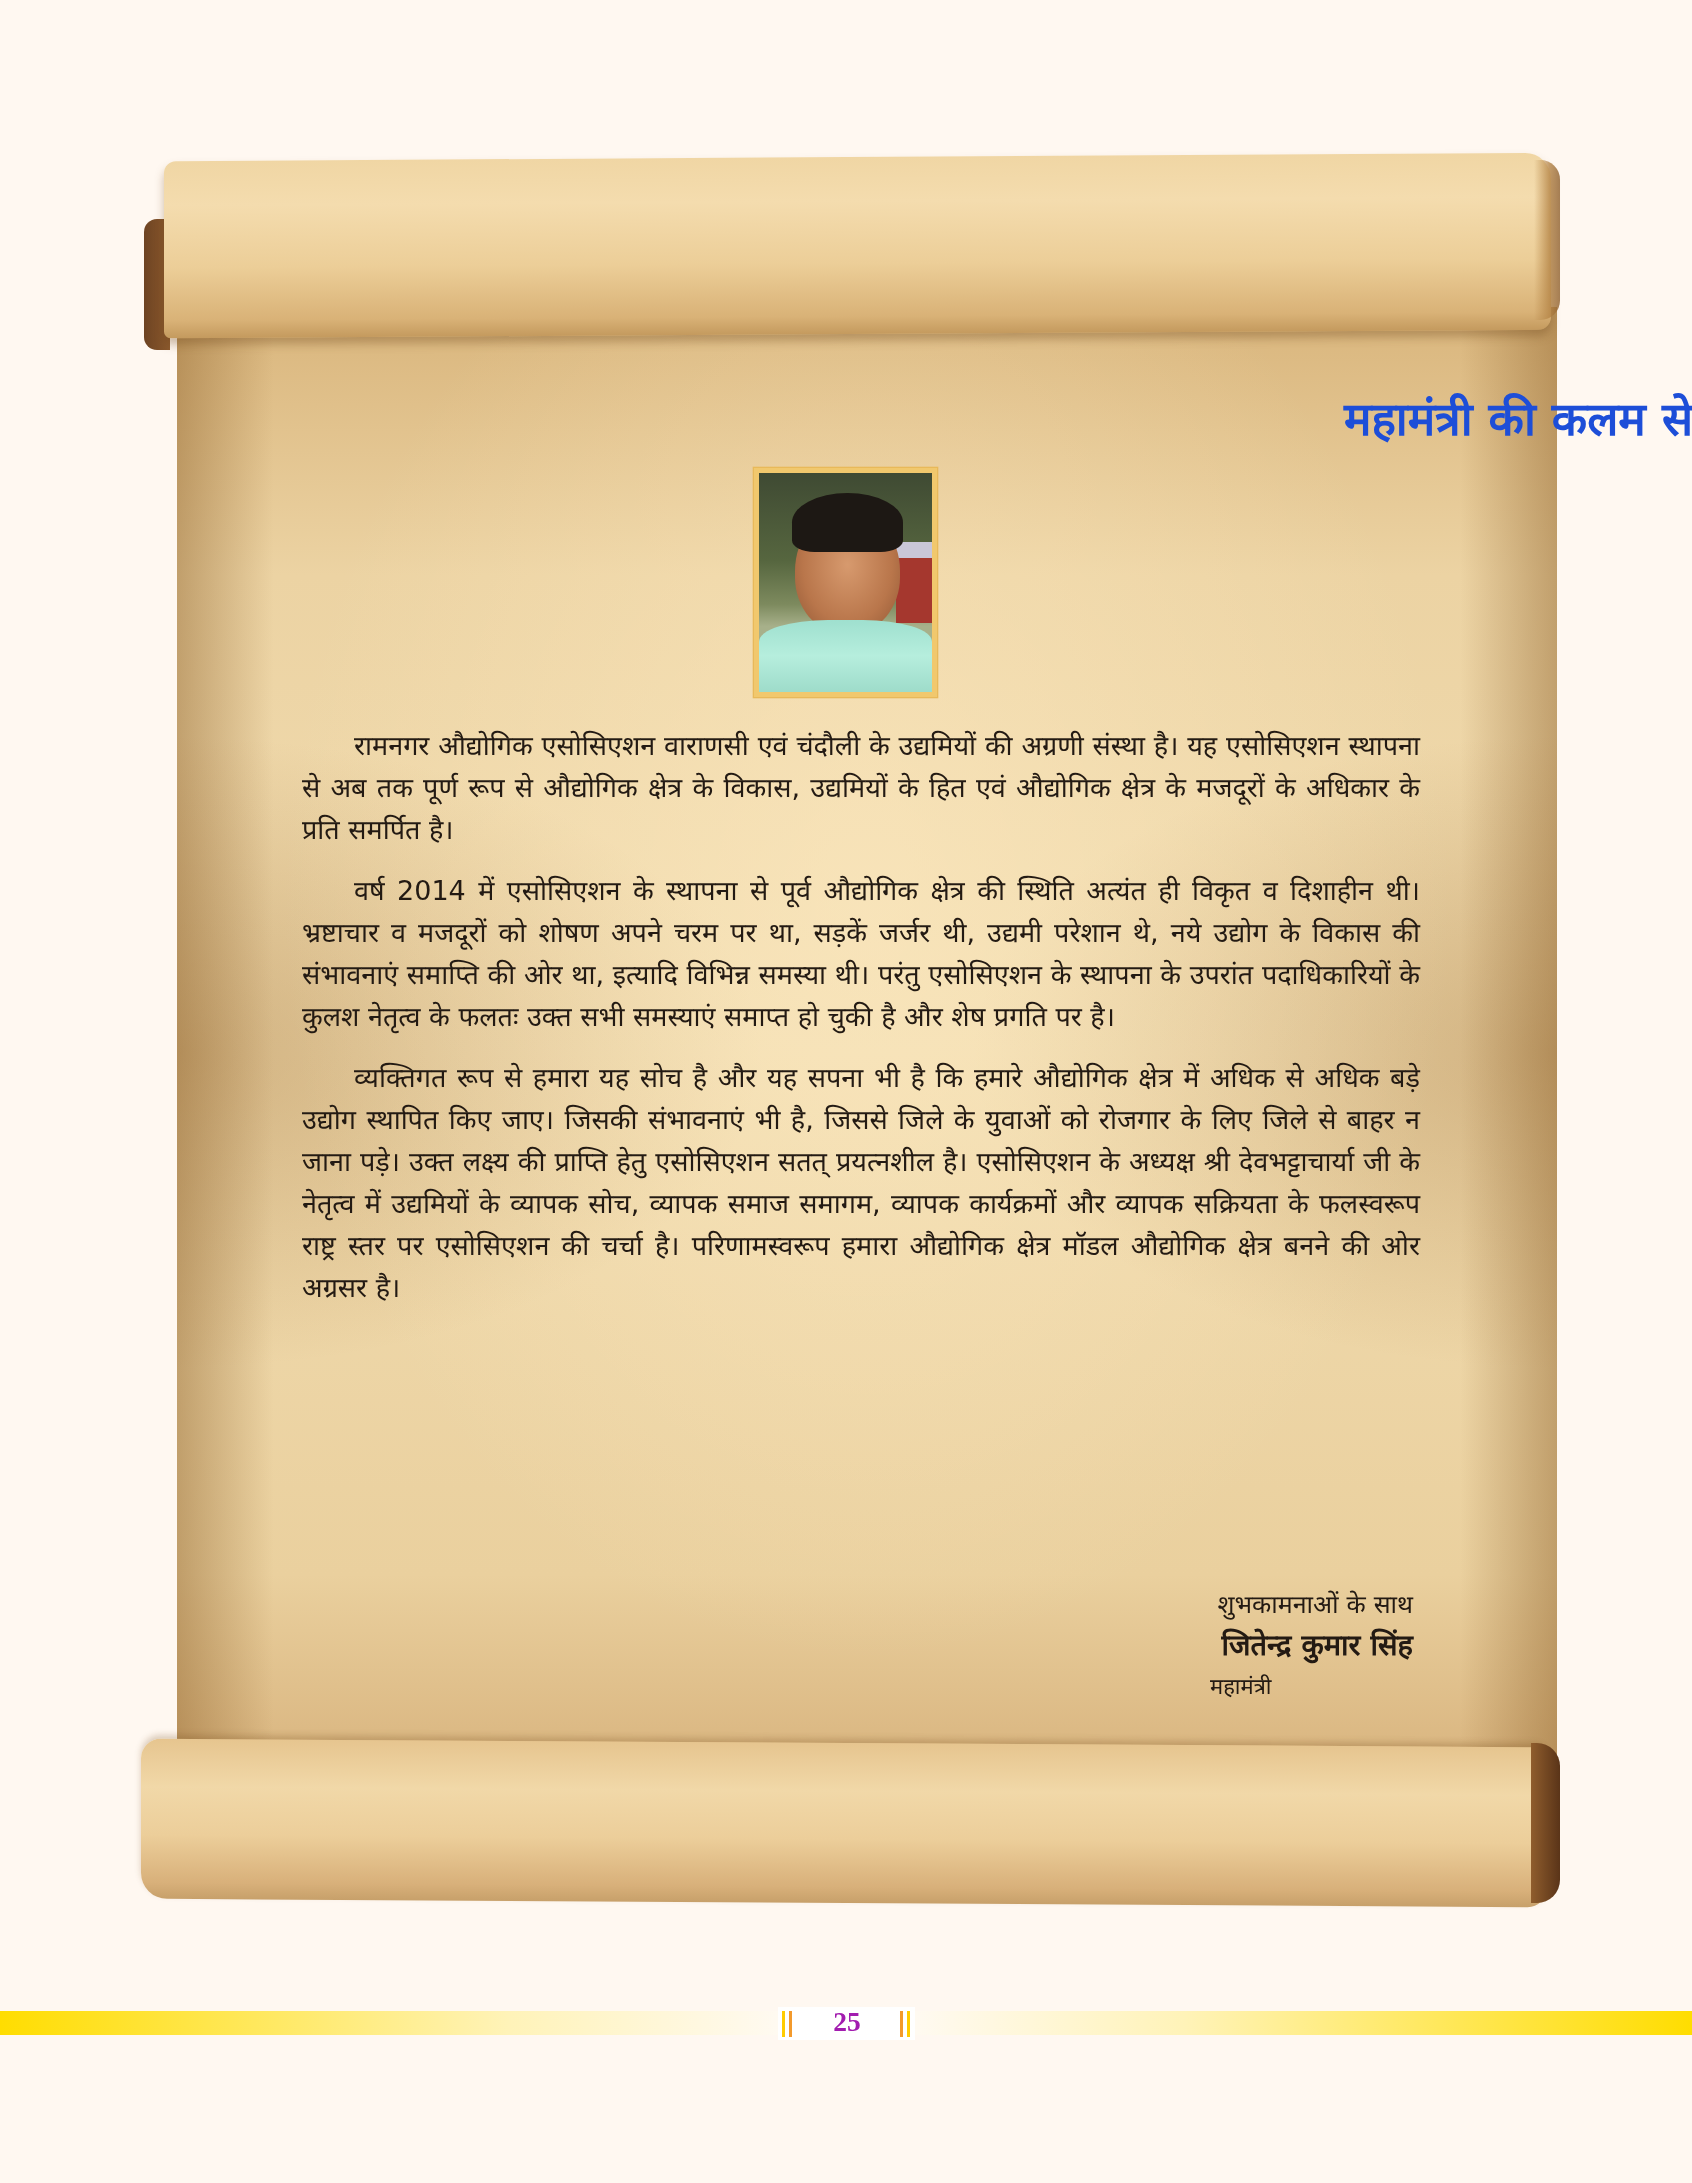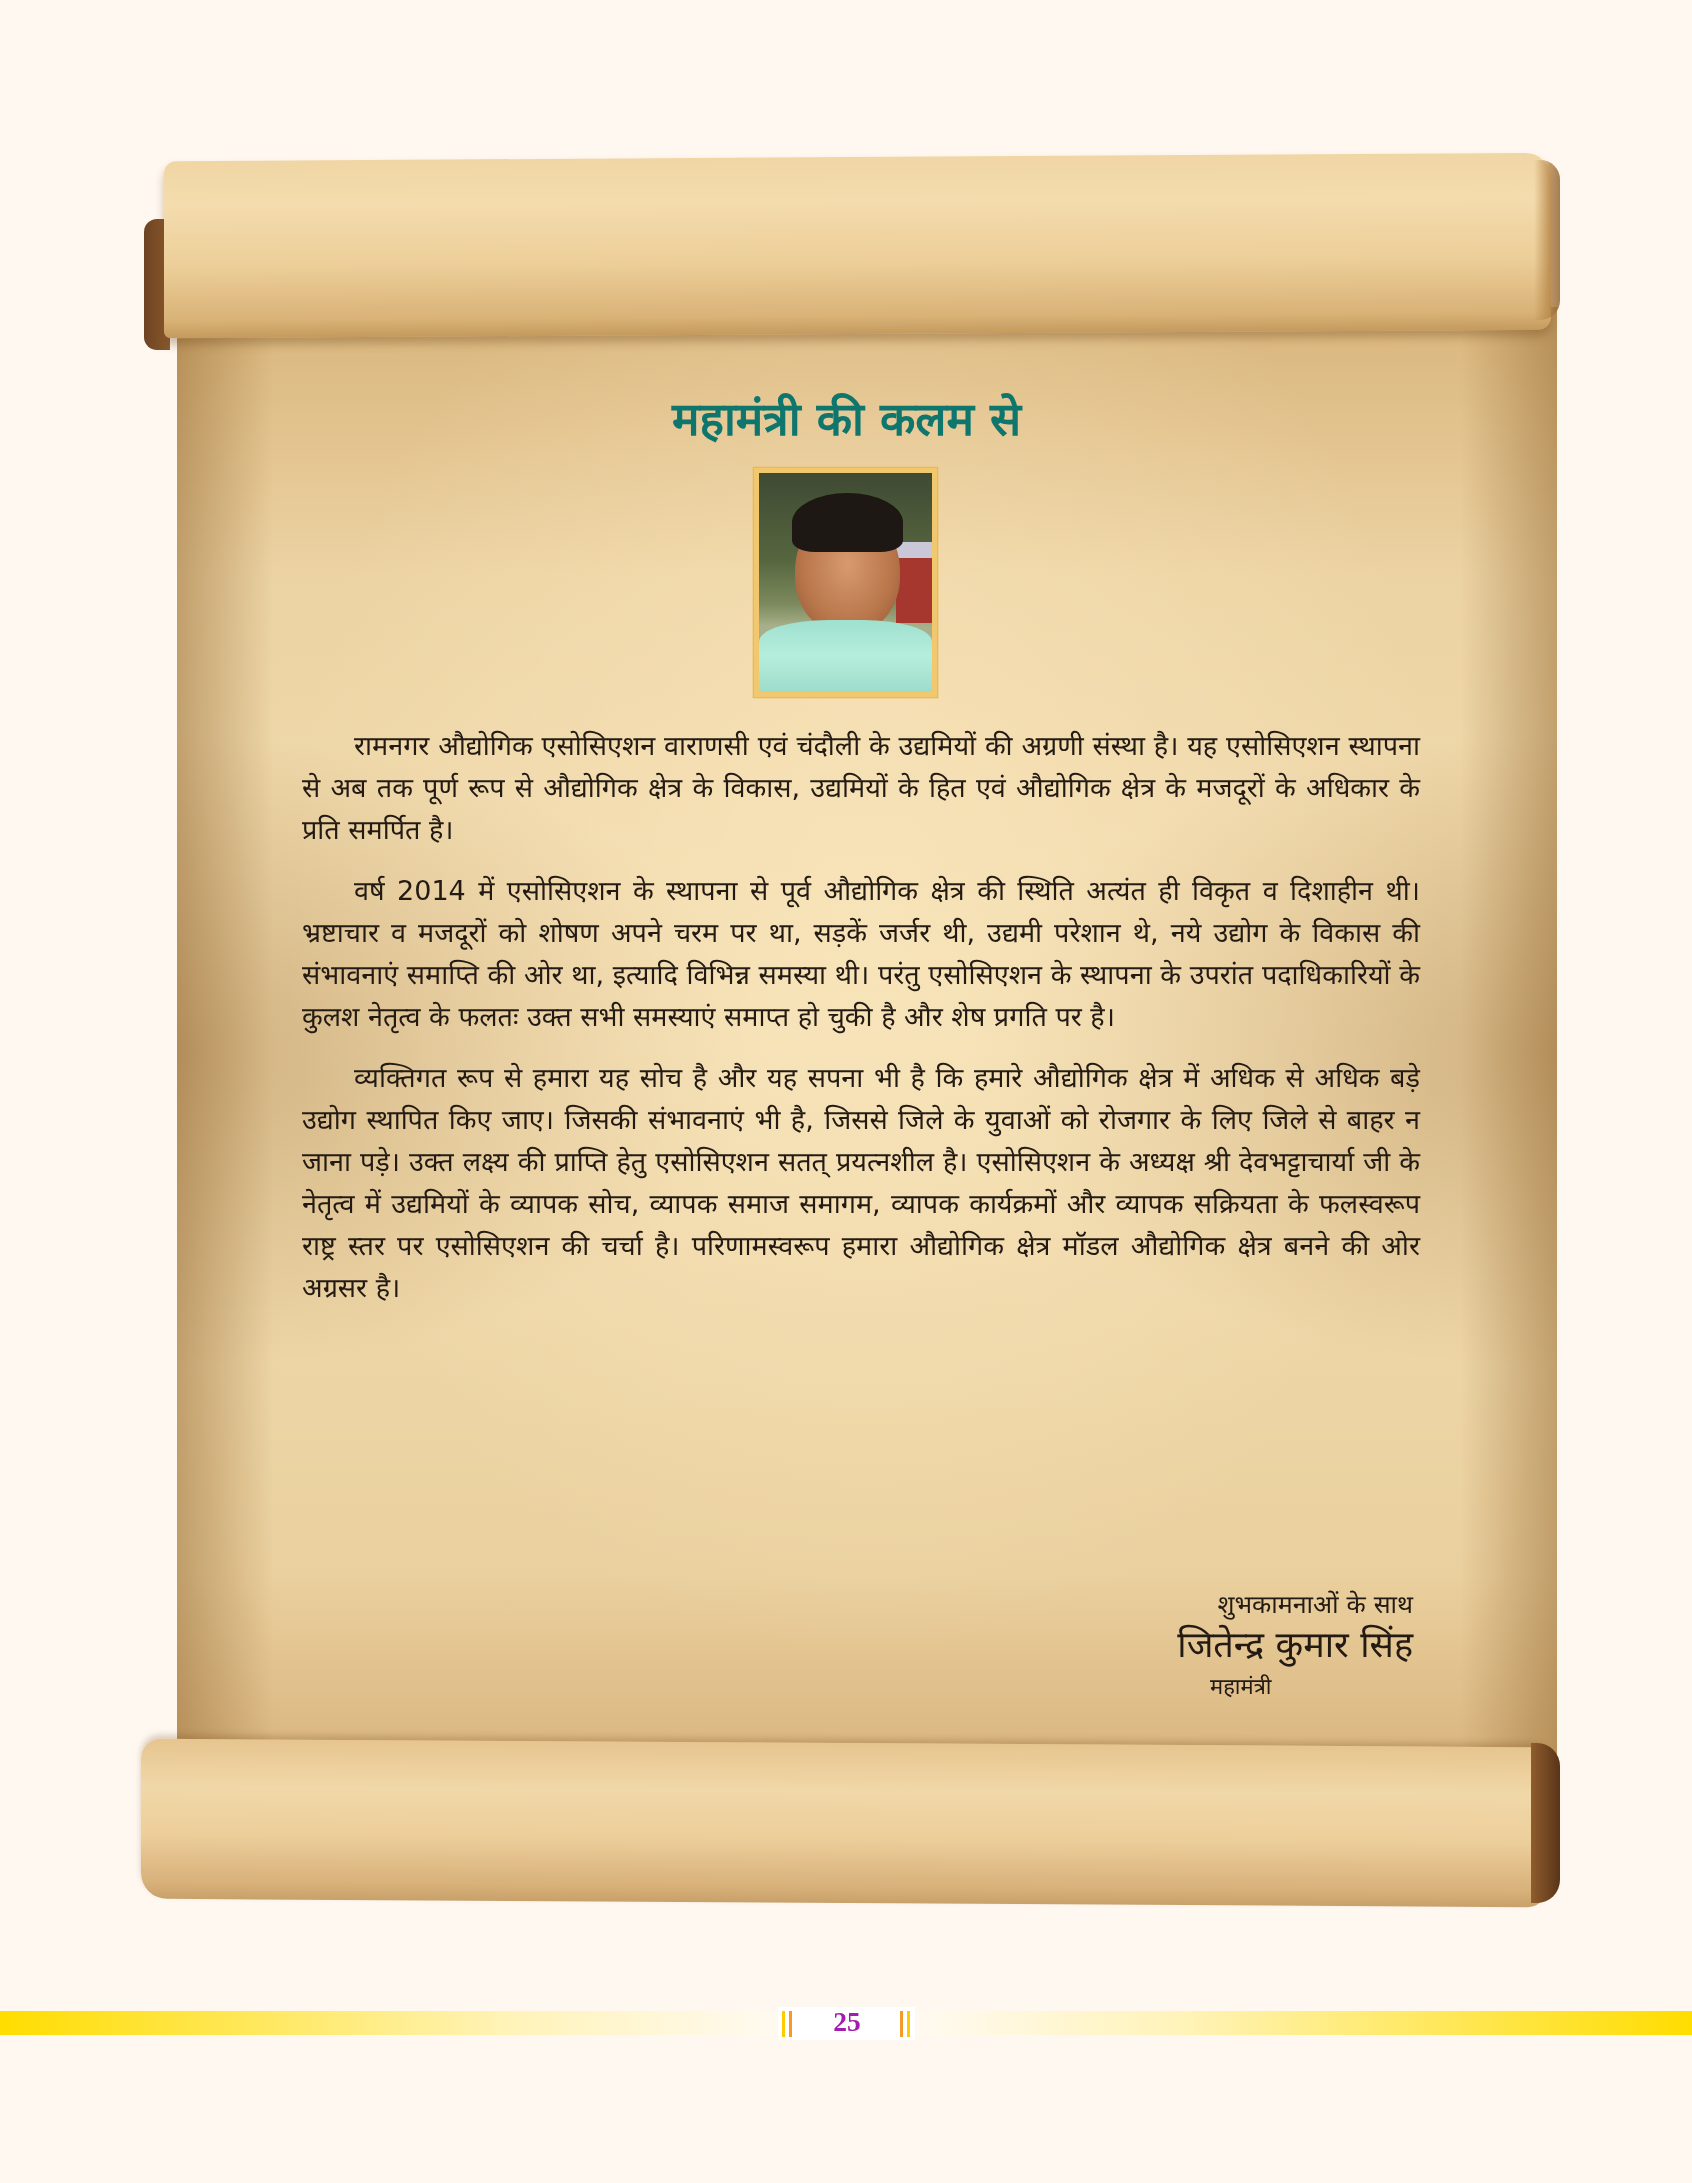--- a/index.html
+++ b/index.html
@@ -56,22 +56,22 @@
     .roll-bottom-end {
       position: absolute; left: 1531px; top: 1743px; width: 29px; height: 160px;
       border-radius: 0 23px 23px 0;
       background: linear-gradient(90deg, #8f5d2d, #5a3418);
     }
 
     
     .content { position: absolute; left: 0; top: 0; width: 1693px; height: 2183px; }
 
     .title {
-      position: absolute; left: 0; width: 1693px; top: 390px; text-align: center;
-      color: #0f766e; font-weight: bold; font-size: 46px; line-height: 59px;
+      position: absolute; left: 0; width: 1693px; top: 390px; text-align: right;
+      color: #1d4ed8; font-weight: bold; font-size: 46px; line-height: 59px;
       font-family: "DejaVu Sans", sans-serif;
     }
 
     .photo-frame {
       position: absolute; left: 754px; top: 468px; width: 183px; height: 229px;
       background: #f1c86d; box-sizing: border-box; padding: 5.2px;
       box-shadow: 0 0 0 1.3px #e8b95a;
     }
     .photo {
       width: 100%; height: 100%; position: relative; overflow: hidden;
@@ -103,21 +103,21 @@
       font-family: "DejaVu Sans", sans-serif; font-weight: normal;
       text-align: justify;
     }
     .body-text p { margin: 0 0 19px 0; text-indent: 52px; }
 
     .signoff {
       position: absolute; left: 1112px; width: 301px; top: 1586px; text-align: right;
       color: #231a13; font-family: "DejaVu Sans", sans-serif;
     }
     .signoff .wishes { font-size: 25px; line-height: 37px; }
-    .signoff .name { font-size: 36px; font-weight: normal; line-height: 44px; }
+    .signoff .name { font-size: 29px; font-weight: bold; line-height: 44px; }
     .signoff .role { font-size: 22px; line-height: 39px; text-align: left; padding-left: 98px; }
 
     
     .footer-bar {
       position: absolute; left: 0; top: 2011px; width: 1693px; height: 23.5px;
       background: linear-gradient(90deg, #ffdd00 0%, #fff3b8 30%, #fffaf1 46%, #fffaf1 54%, #fff3b8 70%, #ffdd00 100%);
     }
     .page-num-box {
       position: absolute; left: 778px; top: 2007px; width: 137px; height: 33px;
       background: #ffffff;

